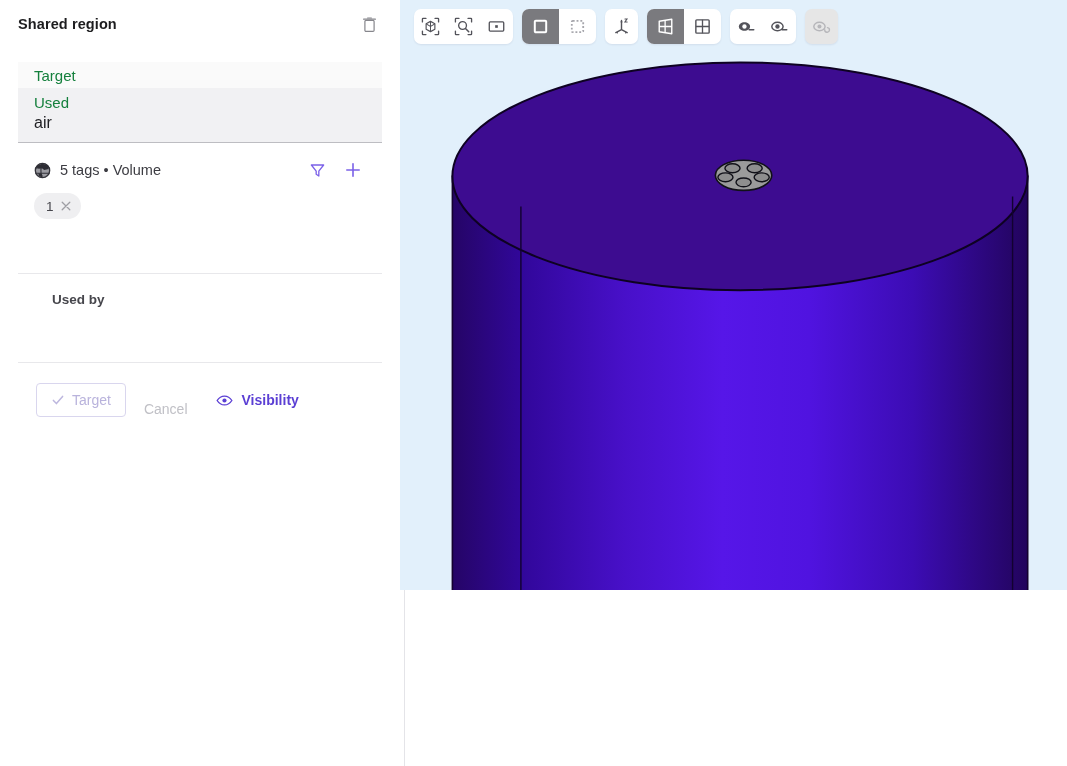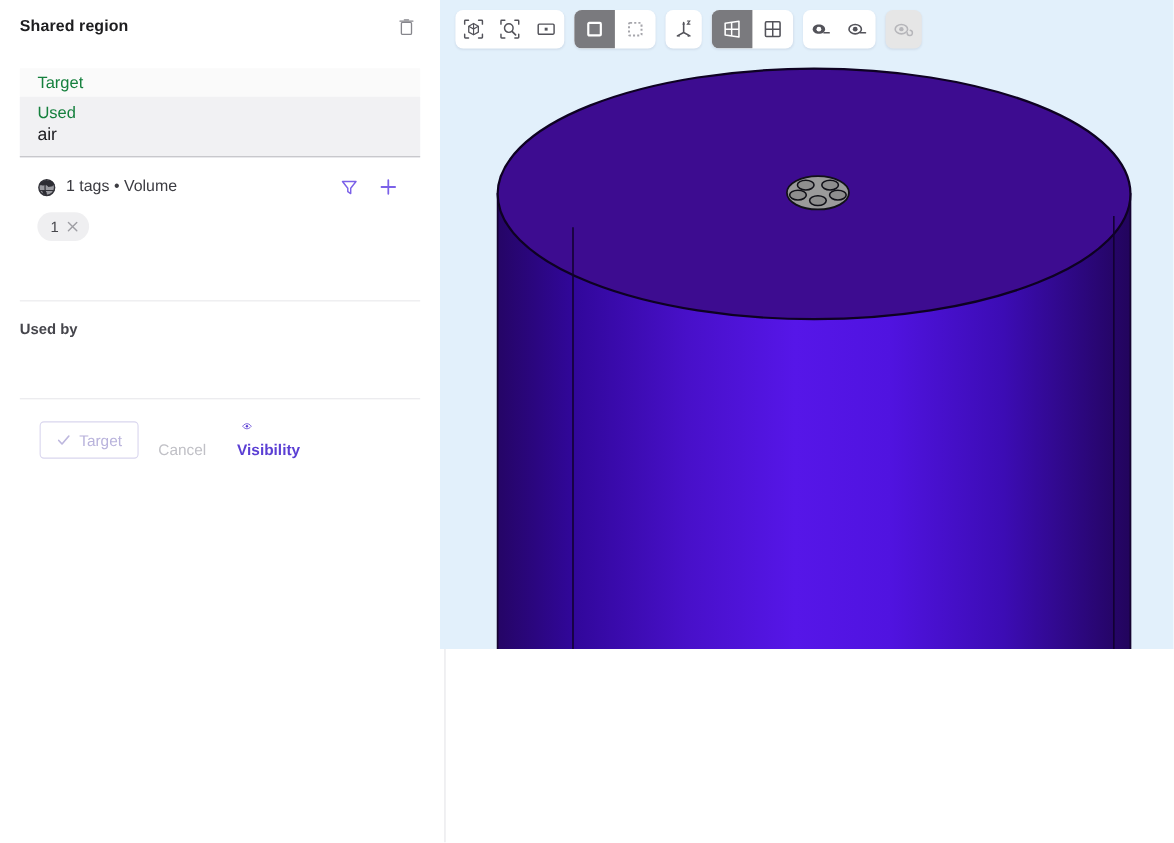--- a/index.html
+++ b/index.html
@@ -80,46 +80,45 @@
   }
   .chip-x {
     margin-left: 6px; display: flex; align-items: center;
     cursor: pointer; opacity: .62;
   }
 
   .divider { height: 1px; background: #e8e8eb; margin: 0 18px; }
   .sec-1 { margin-top: 54px; }
   .sec-2 { margin-top: 55px; }
 
-  .usedby-block { padding: 18px 18px 0 18px; }
+  .usedby-block { padding: 18px 18px 0 18px; margin-left: 34px; }
   .usedby-title { font-size: 13.5px; font-weight: bold; color: #46464c; }
   .usedby-value { font-size: 13.5px; color: #9a9aa2; margin-top: 20px; margin-left: 16px; }
 
   .actions { display: flex; align-items: center; padding: 20px 18px 0 36px; gap: 6px; }
   .btn-apply {
     display: inline-flex; align-items: center; gap: 7px;
     border: 1px solid #d9d6ee;
     border-radius: 4px;
     height: 34px; padding: 0 14px;
     font-size: 14px; color: #b9b3dc;
     background: #fff; cursor: default;
   }
   .btn-cancel {
     height: 34px; padding: 0 12px;
     display: inline-flex; align-items: flex-end;
     font-size: 14px; color: #c0c0c6;
     background: transparent; border: none; cursor: default;
   }
   .btn-visibility {
-    display: inline-flex; gap: 9px;
+    display: inline-flex; align-items: center; gap: 9px;
     height: 34px; padding: 0 10px;
     font-size: 14px; color: #5b3fd4; font-weight: bold;
     background: transparent; border: none; cursor: pointer;
     border-radius: 4px;
-    flex-direction: column;
   }
 
   
   .splitter {
     position: absolute; left: 400px; top: 0;
     width: 5px; height: 766px;
     background: #ffffff;
     border-right: 1px solid #e4e4e8;
   }
   .splitter-grip {
@@ -191,21 +190,21 @@
       <div class="tags-row">
         <span class="globe-icon">
           <svg width="17" height="17" viewBox="0 0 18 18">
             <circle cx="9" cy="9" r="7.6" fill="#9a9aa0" stroke="#33333a" stroke-width="1.4"></circle>
             <path d="M9 1.4c-2.2 2.3-2.2 12.9 0 15.2" stroke="#33333a" stroke-width="1.2" fill="none"></path>
             <path d="M1.6 6.2h14.8M1.6 11.8h14.8" stroke="#33333a" stroke-width="1.1"></path>
             <path d="M2.2 5.2c3-3.6 10-4.2 13.6-.6l-1.2 3.2-4 .6-2.2-2.4-3.2 1z" fill="#2d2d34"></path>
             <path d="M4.4 12.2l2.8-.4 1.8 2.2-.6 2.6-3-2z" fill="#2d2d34"></path>
           </svg>
         </span>
-        <span class="tags-label">1 tags • Volume</span>
+        <span class="tags-label">5 tags • Volume</span>
         <span class="tags-actions">
           <span class="icon-btn">
             <svg width="17" height="17" viewBox="0 0 18 18">
               <path d="M2.5 3.2h13L10.4 9.6v5.2L7.6 13V9.6z" stroke="#7b61e8" stroke-width="1.4" fill="none" stroke-linejoin="round"></path>
             </svg>
           </span>
           <span class="icon-btn">
             <svg width="18" height="18" viewBox="0 0 18 18">
               <path d="M9 2.8v12.4M2.8 9h12.4" stroke="#7b61e8" stroke-width="1.6" stroke-linecap="round"></path>
             </svg>

